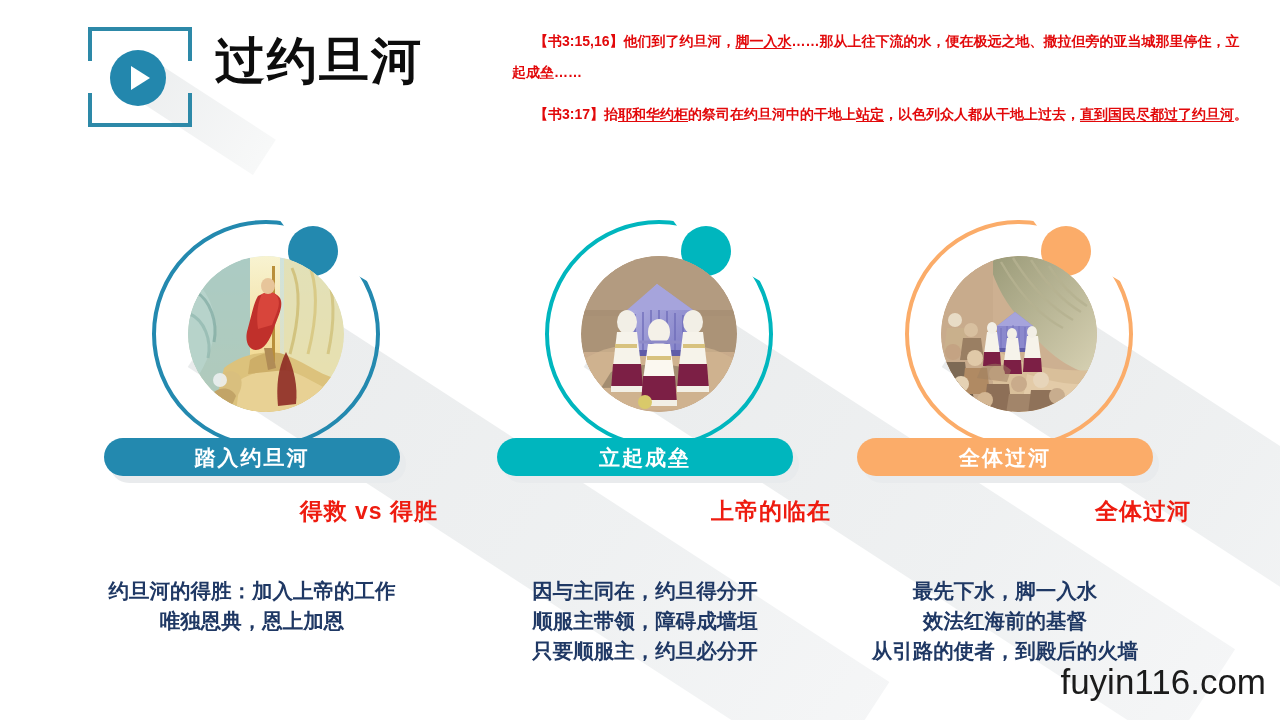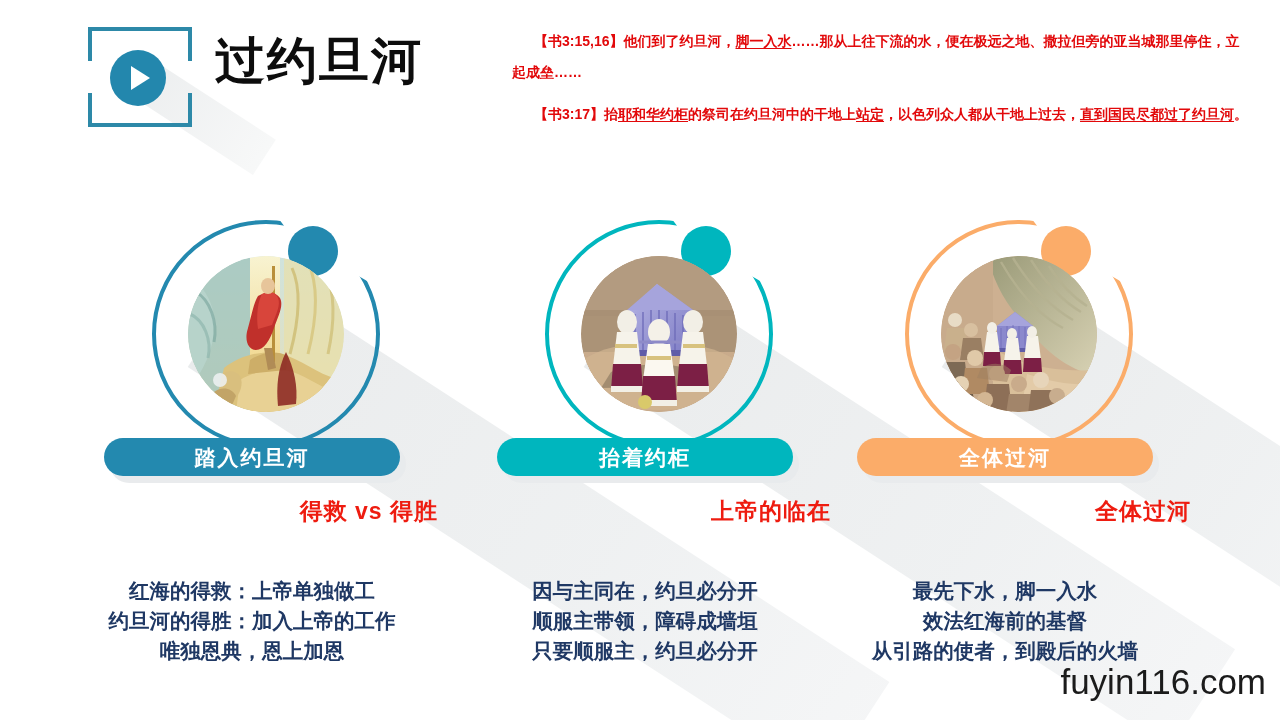--- a/index.html
+++ b/index.html
@@ -199,21 +199,20 @@
               <path d="M26 136c8-6 18-4 22 4l-6 14-22-4z" fill="#c2a467"></path>
             </g>
           </svg>
         </div>
       </div>
       <div class="pill">
         <span>踏入约旦河</span>
       </div>
       <div class="red-head">得救 vs 得胜</div>
       <div class="body-lines">
-        <div>红海的得救：上帝单独做工</div>
         <div>约旦河的得胜：加入上帝的工作</div>
         <div>唯独恩典，恩上加恩</div>
       </div>
     </div>
 
     <div class="col c2" style="--ac:#00B6BE">
       <div class="ring-area">
         <div class="ring"></div>
         <div class="dot"></div>
         <div class="photo">
@@ -261,25 +260,25 @@
                 <path d="M96 130h32v6H96z" fill="#f2efe6"></path>
                 <rect x="102" y="88" width="22" height="4" fill="#d8c27e"></rect>
               </g>
               <path d="M58 86h42" stroke="#8e8bc8" stroke-width="3"></path>
               <circle cx="64" cy="146" r="7" fill="#d9c96a"></circle>
             </g>
           </svg>
         </div>
       </div>
       <div class="pill">
-        <span>抬着约柜</span>
+        <span>立起成垒</span>
       </div>
       <div class="red-head">上帝的临在</div>
       <div class="body-lines">
-        <div>因与主同在，约旦必分开</div>
+        <div>因与主同在，约旦得分开</div>
         <div>顺服主带领，障碍成墙垣</div>
         <div>只要顺服主，约旦必分开</div>
       </div>
     </div>
 
     <div class="col c3" style="--ac:#FBAC69">
       <div class="ring-area">
         <div class="ring"></div>
         <div class="dot"></div>
         <div class="photo">

